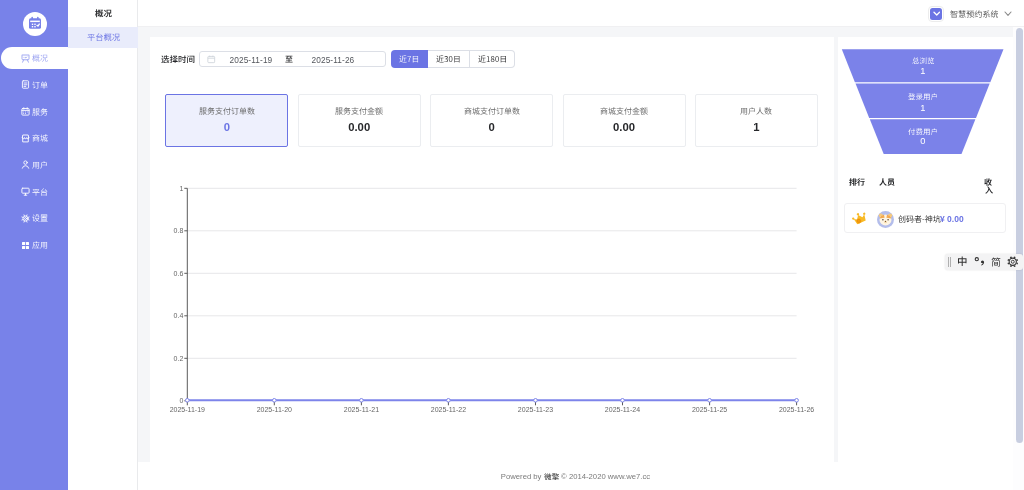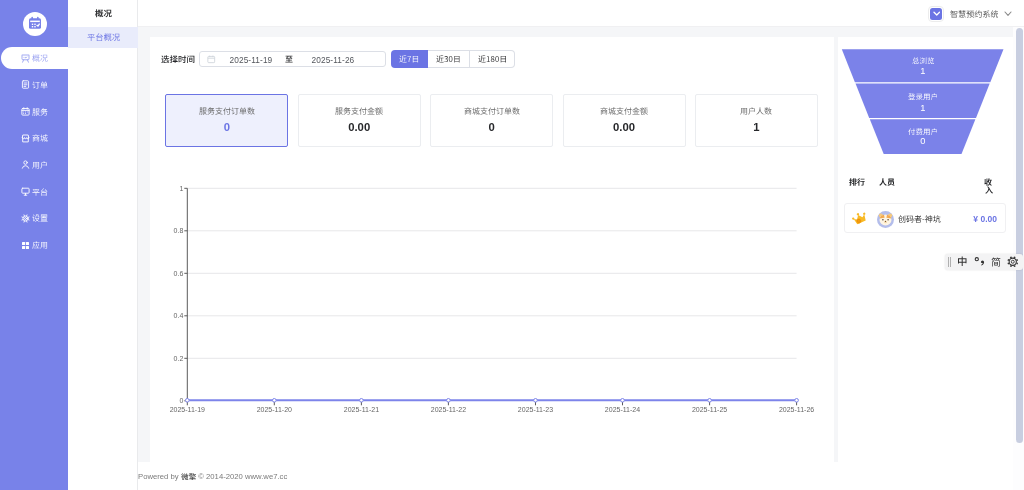--- a/index.html
+++ b/index.html
@@ -317,21 +317,21 @@
 <circle cx="5.9" cy="8.8" r="0.8" fill="#5a4632"></circle>
     <circle cx="11.1" cy="8.8" r="0.8" fill="#5a4632"></circle>
 <ellipse cx="8.5" cy="11" rx="1.6" ry="1.2" fill="#f7dbae"></ellipse>
 <circle cx="8.5" cy="10.4" r="0.55" fill="#6b543c"></circle>
 </svg>
 <div style="position:absolute;left:898.0px;top:214.5px;width:42.8px;height:8.0px">
     <svg width="42.8" height="8.0" viewBox="0 0 42.8 8.0" style="display:block">
       <path d="M6.7 0.4V6.9C6.7 7.0 6.6 7.1 6.5 7.1C6.3 7.1 5.8 7.1 5.3 7.1C5.4 7.2 5.5 7.5 5.5 7.6C6.2 7.7 6.7 7.6 6.9 7.6C7.2 7.4 7.3 7.3 7.3 6.9V0.4ZM5.1 1.2V5.7H5.7V1.2ZM1.1 3.2V6.7C1.1 7.4 1.4 7.6 2.2 7.6C2.3 7.6 3.5 7.6 3.6 7.6C4.4 7.6 4.5 7.2 4.6 6.1C4.4 6.1 4.2 6.0 4.1 5.9C4.0 6.9 4.0 7.0 3.6 7.0C3.4 7.0 2.4 7.0 2.2 7.0C1.8 7.0 1.7 7.0 1.7 6.7V3.8H3.5C3.4 4.8 3.3 5.1 3.2 5.3C3.2 5.3 3.1 5.3 3.0 5.3C2.9 5.3 2.6 5.3 2.3 5.3C2.4 5.4 2.4 5.7 2.5 5.8C2.8 5.8 3.1 5.8 3.2 5.8C3.4 5.8 3.6 5.8 3.7 5.6C3.9 5.4 4.0 4.9 4.0 3.5C4.1 3.4 4.1 3.2 4.1 3.2ZM2.5 0.3C2.1 1.4 1.2 2.5 0.2 3.2C0.4 3.3 0.6 3.5 0.7 3.6C1.4 3.0 2.1 2.2 2.6 1.3C3.3 2.0 4.0 2.8 4.3 3.4L4.8 3.0C4.4 2.4 3.6 1.5 2.9 0.8L3.1 0.5Z M11.3 5.4V5.9H14.3V5.4ZM11.9 1.8C11.9 2.6 11.8 3.7 11.7 4.3H11.8L14.9 4.4C14.8 6.1 14.6 6.8 14.4 7.0C14.3 7.1 14.2 7.1 14.1 7.1C13.9 7.1 13.6 7.1 13.2 7.1C13.3 7.2 13.3 7.5 13.3 7.6C13.7 7.6 14.1 7.6 14.3 7.6C14.5 7.6 14.7 7.6 14.8 7.4C15.1 7.1 15.3 6.3 15.5 4.1C15.5 4.0 15.5 3.8 15.5 3.8H14.5C14.7 2.8 14.8 1.6 14.8 0.8L14.4 0.8L14.3 0.8H11.5V1.3H14.2C14.2 2.0 14.1 3.0 14.0 3.8H12.3C12.4 3.2 12.4 2.5 12.5 1.9ZM8.4 0.7V1.3H9.4C9.2 2.5 8.8 3.7 8.2 4.4C8.3 4.6 8.5 4.9 8.5 5.1C8.7 4.9 8.8 4.6 8.9 4.4V7.3H9.4V6.7H10.9V3.2H9.5C9.7 2.6 9.8 2.0 10.0 1.3H11.2V0.7ZM9.4 3.8H10.4V6.1H9.4Z M22.7 0.6C22.4 1.0 22.1 1.3 21.8 1.7V1.3H19.8V0.3H19.2V1.3H17.1V1.9H19.2V2.9H16.4V3.4H19.6C18.6 4.1 17.4 4.6 16.3 5.0C16.4 5.2 16.6 5.4 16.6 5.5C17.1 5.3 17.6 5.1 18.1 4.9V7.7H18.7V7.4H22.0V7.6H22.6V4.3H19.3C19.7 4.0 20.1 3.7 20.6 3.4H23.6V2.9H21.3C22.0 2.3 22.6 1.6 23.2 0.9ZM19.8 2.9V1.9H21.6C21.2 2.2 20.8 2.6 20.4 2.9ZM18.7 6.1H22.0V6.9H18.7ZM18.7 5.6V4.8H22.0V5.6Z M24.4 5.1H26.4V4.5H24.4Z M28.0 0.6C28.3 0.9 28.6 1.4 28.7 1.7L29.2 1.3C29.1 1.1 28.8 0.6 28.5 0.3ZM30.8 3.8H31.9V4.9H30.8ZM30.8 3.2V2.1H31.9V3.2ZM33.6 3.8V4.9H32.5V3.8ZM33.6 3.2H32.5V2.1H33.6ZM31.9 0.3V1.6H30.2V5.8H30.8V5.5H31.9V7.7H32.5V5.5H33.6V5.8H34.2V1.6H32.5V0.3ZM27.2 1.7V2.2H29.2C28.7 3.2 27.9 4.2 27.0 4.7C27.1 4.8 27.2 5.2 27.3 5.3C27.6 5.1 28.0 4.8 28.3 4.4V7.7H28.8V4.2C29.2 4.6 29.5 5.0 29.7 5.2L30.0 4.7C29.9 4.6 29.3 3.9 29.0 3.6C29.4 3.1 29.7 2.5 29.9 1.9L29.6 1.7L29.5 1.7Z M37.8 1.7V2.3H42.4V1.7ZM39.3 0.4C39.5 0.8 39.7 1.3 39.9 1.7L40.4 1.5C40.3 1.1 40.1 0.6 39.9 0.2ZM35.1 5.9 35.2 6.5C36.0 6.2 36.9 5.8 37.8 5.4L37.7 4.9L36.7 5.3V2.8H37.6V2.2H36.7V0.4H36.1V2.2H35.2V2.8H36.1V5.5C35.7 5.7 35.4 5.8 35.1 5.9ZM38.6 3.1V4.6C38.6 5.5 38.4 6.5 37.3 7.3C37.4 7.4 37.6 7.6 37.7 7.7C38.9 6.9 39.2 5.6 39.2 4.6V3.7H40.7V6.6C40.7 7.2 40.7 7.3 40.8 7.5C41.0 7.6 41.2 7.6 41.3 7.6C41.4 7.6 41.6 7.6 41.7 7.6C41.9 7.6 42.1 7.6 42.2 7.5C42.3 7.4 42.4 7.3 42.4 7.1C42.4 6.9 42.5 6.4 42.5 6.0C42.3 5.9 42.1 5.8 42.0 5.7C42.0 6.2 42.0 6.6 42.0 6.8C42.0 6.9 41.9 7.0 41.9 7.0C41.9 7.1 41.8 7.1 41.7 7.1C41.6 7.1 41.5 7.1 41.5 7.1C41.4 7.1 41.4 7.1 41.3 7.0C41.3 7.0 41.3 6.9 41.3 6.7V3.1Z" fill="#333"></path>
     </svg>
   </div>
-<div class="abs" style="left:940px;top:214px;width:57px;text-align:right;font-size:8.5px;font-weight:bold;color:#6b74e4">¥ 0.00</div>
+<div class="abs" style="left:940px;top:214px;width:57px;font-size:8.5px;font-weight:bold;color:#6b74e4">¥ 0.00</div>
 <div class="abs" style="left:1013px;top:26.5px;width:11px;height:463.5px;background:#fdfdfe"></div>
 <div class="abs" style="left:1015.5px;top:28px;width:7px;height:415px;background:#c8cee0;border-radius:3.5px"></div>
 <div class="abs" style="left:945.1px;top:253.6px;width:77.8px;height:16.1px;background:#f3f3f4;border-radius:3px;box-shadow:0 0 2px rgba(0,0,0,0.12)"></div>
 <div class="abs" style="left:948.3px;top:256.6px;width:1px;height:10px;background:#b0b0b0"></div>
 <div class="abs" style="left:950.3px;top:256.6px;width:1px;height:10px;background:#b0b0b0"></div>
 <div style="position:absolute;left:956.8px;top:256.4px;width:10.5px;height:10.5px">
     <svg width="10.5" height="10.5" viewBox="0 0 10.5 10.5" style="display:block">
       <path d="M4.7 0.4V2.2H1.0V7.4H2.0V6.7H4.7V10.1H5.7V6.7H8.5V7.3H9.5V2.2H5.7V0.4ZM2.0 5.8V3.2H4.7V5.8ZM8.5 5.8H5.7V3.2H8.5Z" fill="#333"></path>
     </svg>
   </div>
@@ -349,20 +349,20 @@
 <circle cx="5.75" cy="5.75" r="1.5" fill="none" stroke="#333" stroke-width="0.9"></circle>
 <line x1="9.54" y1="7.32" x2="10.74" y2="7.82" stroke="#333" stroke-width="1.7"></line>
     <line x1="7.32" y1="9.54" x2="7.82" y2="10.74" stroke="#333" stroke-width="1.7"></line>
     <line x1="4.18" y1="9.54" x2="3.68" y2="10.74" stroke="#333" stroke-width="1.7"></line>
     <line x1="1.96" y1="7.32" x2="0.76" y2="7.82" stroke="#333" stroke-width="1.7"></line>
     <line x1="1.96" y1="4.18" x2="0.76" y2="3.68" stroke="#333" stroke-width="1.7"></line>
     <line x1="4.18" y1="1.96" x2="3.68" y2="0.76" stroke="#333" stroke-width="1.7"></line>
     <line x1="7.32" y1="1.96" x2="7.82" y2="0.76" stroke="#333" stroke-width="1.7"></line>
     <line x1="9.54" y1="4.18" x2="10.74" y2="3.68" stroke="#333" stroke-width="1.7"></line>
 </svg>
-<div class="abs" style="left:138px;top:472px;width:875px;display:flex;align-items:center;font-size:7.7px;color:#7a7a7a">
+<div class="abs" style="left:138px;top:472px;width:875px;display:flex;justify-content:center;align-items:center;font-size:7.7px;color:#7a7a7a">
 <span>Powered by&nbsp;</span>
     <span style="display:inline-block">
       <svg width="15.4" height="7.7" viewBox="0 0 15.4 7.7" style="display:block">
         <path d="M1.5 0.3C1.2 0.8 0.7 1.4 0.2 1.8C0.3 1.9 0.5 2.2 0.6 2.3C1.1 1.9 1.7 1.2 2.1 0.5ZM2.5 4.3V5.2C2.5 5.7 2.4 6.4 2.0 6.9C2.1 7.0 2.3 7.3 2.4 7.4C3.0 6.8 3.1 5.9 3.1 5.2V4.9H4.0V5.6C4.0 5.9 3.8 6.1 3.7 6.1C3.8 6.3 4.0 6.6 4.0 6.7C4.1 6.6 4.3 6.4 5.3 5.8C5.2 5.7 5.1 5.4 5.1 5.3L4.5 5.6V4.3ZM5.7 2.5H6.5C6.4 3.3 6.3 4.0 6.1 4.7C5.9 4.1 5.8 3.4 5.7 2.7ZM2.2 3.3V3.9H4.8V3.8C4.9 3.9 5.0 4.0 5.1 4.1C5.1 4.0 5.2 3.9 5.3 3.7C5.4 4.3 5.5 4.9 5.7 5.5C5.4 6.1 5.0 6.5 4.4 6.9C4.5 7.0 4.7 7.3 4.8 7.4C5.3 7.1 5.7 6.7 6.0 6.2C6.3 6.7 6.6 7.1 7.0 7.4C7.1 7.2 7.4 6.9 7.5 6.8C7.0 6.5 6.7 6.1 6.4 5.5C6.8 4.7 7.0 3.7 7.2 2.5H7.4V1.8H5.9C6.0 1.4 6.1 0.9 6.1 0.4L5.5 0.3C5.3 1.4 5.1 2.5 4.7 3.3ZM2.3 0.9V2.8H4.8V0.9H4.3V2.2H3.8V0.3H3.3V2.2H2.8V0.9ZM1.6 1.9C1.3 2.6 0.7 3.4 0.1 4.0C0.2 4.1 0.4 4.5 0.5 4.6C0.7 4.4 0.9 4.2 1.1 4.0V7.4H1.7V3.0C1.9 2.7 2.1 2.4 2.3 2.1Z M8.7 1.3C8.6 1.7 8.3 2.1 8.0 2.4C8.1 2.5 8.3 2.7 8.4 2.8C8.5 2.7 8.5 2.6 8.6 2.5V3.6H9.1V3.4H10.0C10.0 3.5 10.0 3.7 10.1 3.8C10.3 3.8 10.6 3.8 10.8 3.8C10.9 3.8 11.1 3.7 11.2 3.6C11.3 3.5 11.4 3.1 11.4 2.1C11.6 2.2 11.8 2.4 11.9 2.5C12.0 2.3 12.2 2.2 12.3 2.0C12.4 2.3 12.6 2.5 12.8 2.7C12.4 2.9 11.9 3.1 11.4 3.2C11.5 3.3 11.7 3.6 11.8 3.7C12.3 3.6 12.8 3.4 13.2 3.1C13.6 3.5 14.1 3.7 14.7 3.8C14.8 3.7 15.0 3.4 15.1 3.3C14.6 3.2 14.1 3.0 13.7 2.8C14.1 2.4 14.4 2.0 14.6 1.5H15.0V1.0H12.9C12.9 0.8 13.0 0.6 13.1 0.4L12.5 0.3C12.3 1.0 11.9 1.6 11.4 2.0L11.4 1.8C11.4 1.8 11.4 1.6 11.4 1.6H9.2L9.3 1.4L9.1 1.4H9.5V1.1H10.2V1.4H10.8V1.1H11.7V0.6H10.8V0.3H10.2V0.6H9.5V0.3H8.9V0.6H8.1V1.1H8.9V1.4ZM13.9 1.5C13.7 1.9 13.5 2.1 13.2 2.4C13.0 2.1 12.8 1.8 12.6 1.5ZM10.8 2.0C10.8 2.9 10.7 3.2 10.7 3.3C10.6 3.3 10.6 3.4 10.5 3.4H10.4V2.3H8.8L9.0 2.0ZM9.1 2.7H9.8V3.0H9.1ZM13.6 3.8C12.5 4.0 10.5 4.1 8.8 4.1C8.9 4.2 8.9 4.4 8.9 4.5C9.7 4.5 10.4 4.5 11.2 4.5V4.9H8.6V5.4H11.2V5.8H8.1V6.3H11.2V6.7C11.2 6.8 11.2 6.8 11.0 6.8C10.9 6.8 10.5 6.8 10.1 6.8C10.2 7.0 10.3 7.2 10.4 7.4C10.9 7.4 11.3 7.4 11.6 7.3C11.8 7.2 11.9 7.1 11.9 6.7V6.3H15.0V5.8H11.9V5.4H14.5V4.9H11.9V4.5C12.7 4.4 13.4 4.3 14.0 4.2Z" fill="#4a4a4a"></path>
       </svg>
     </span>
     <span>&nbsp;© 2014-2020 www.we7.cc</span>
   </div>
 </body></html>

